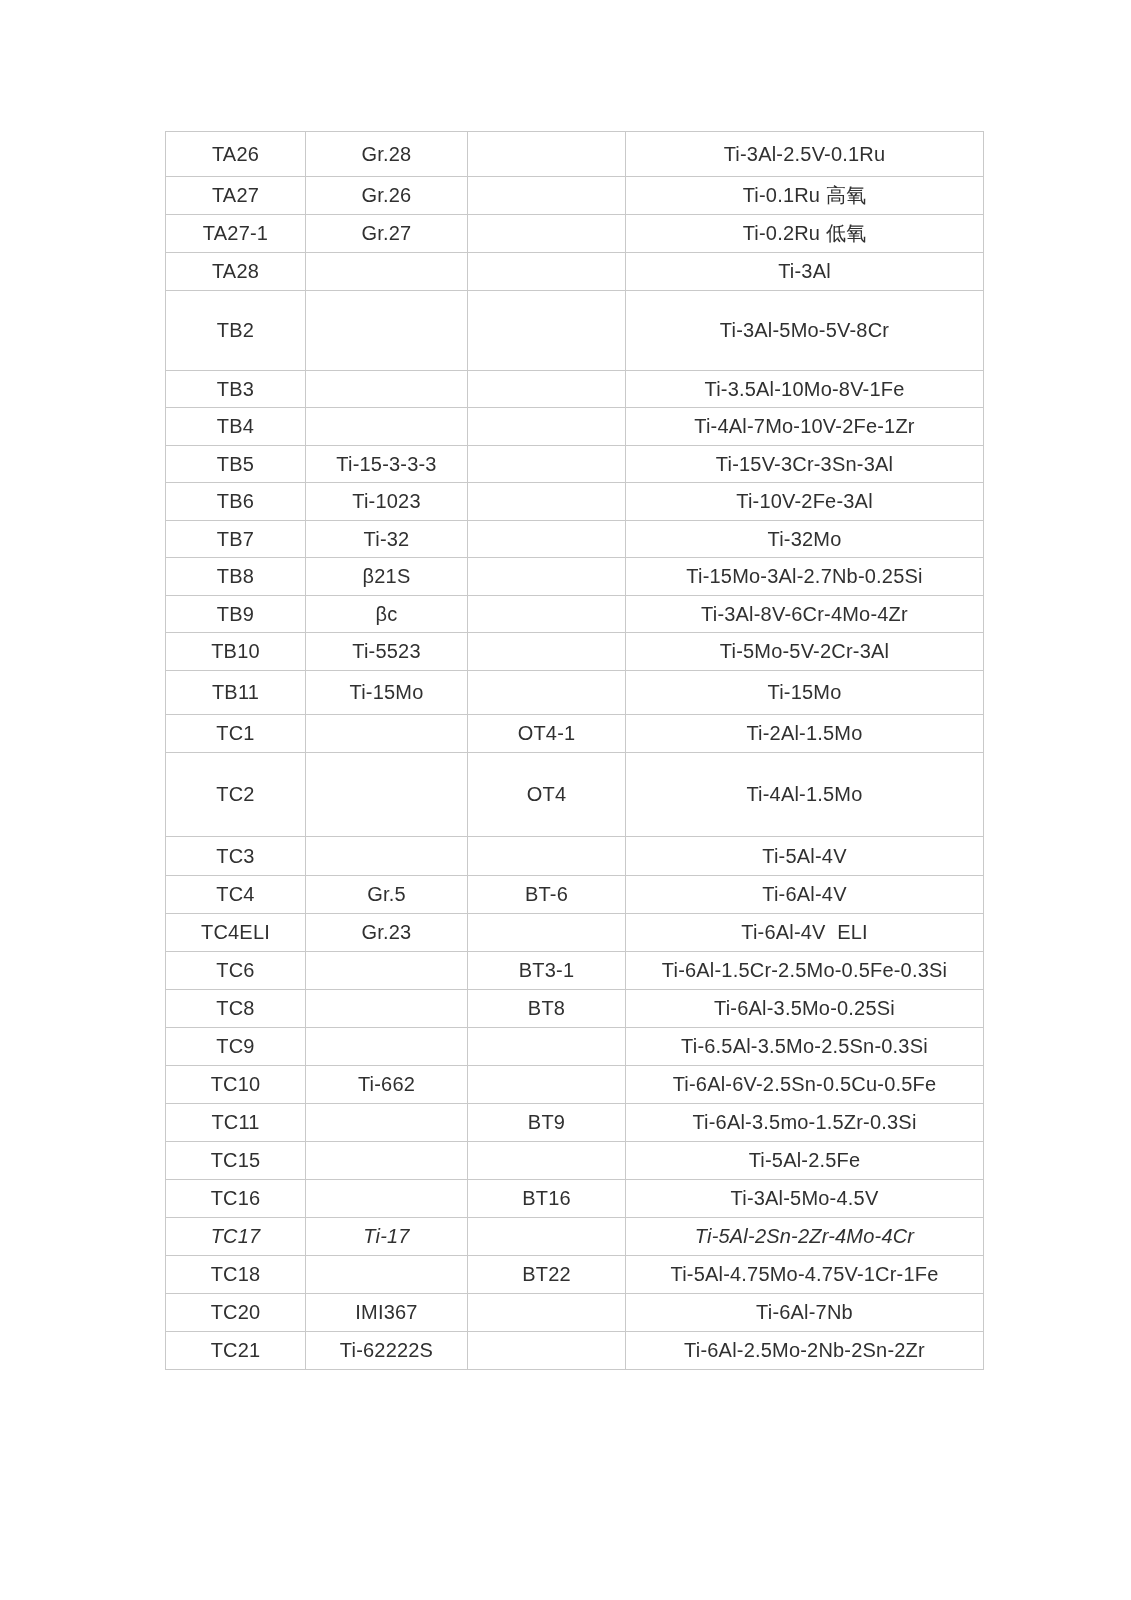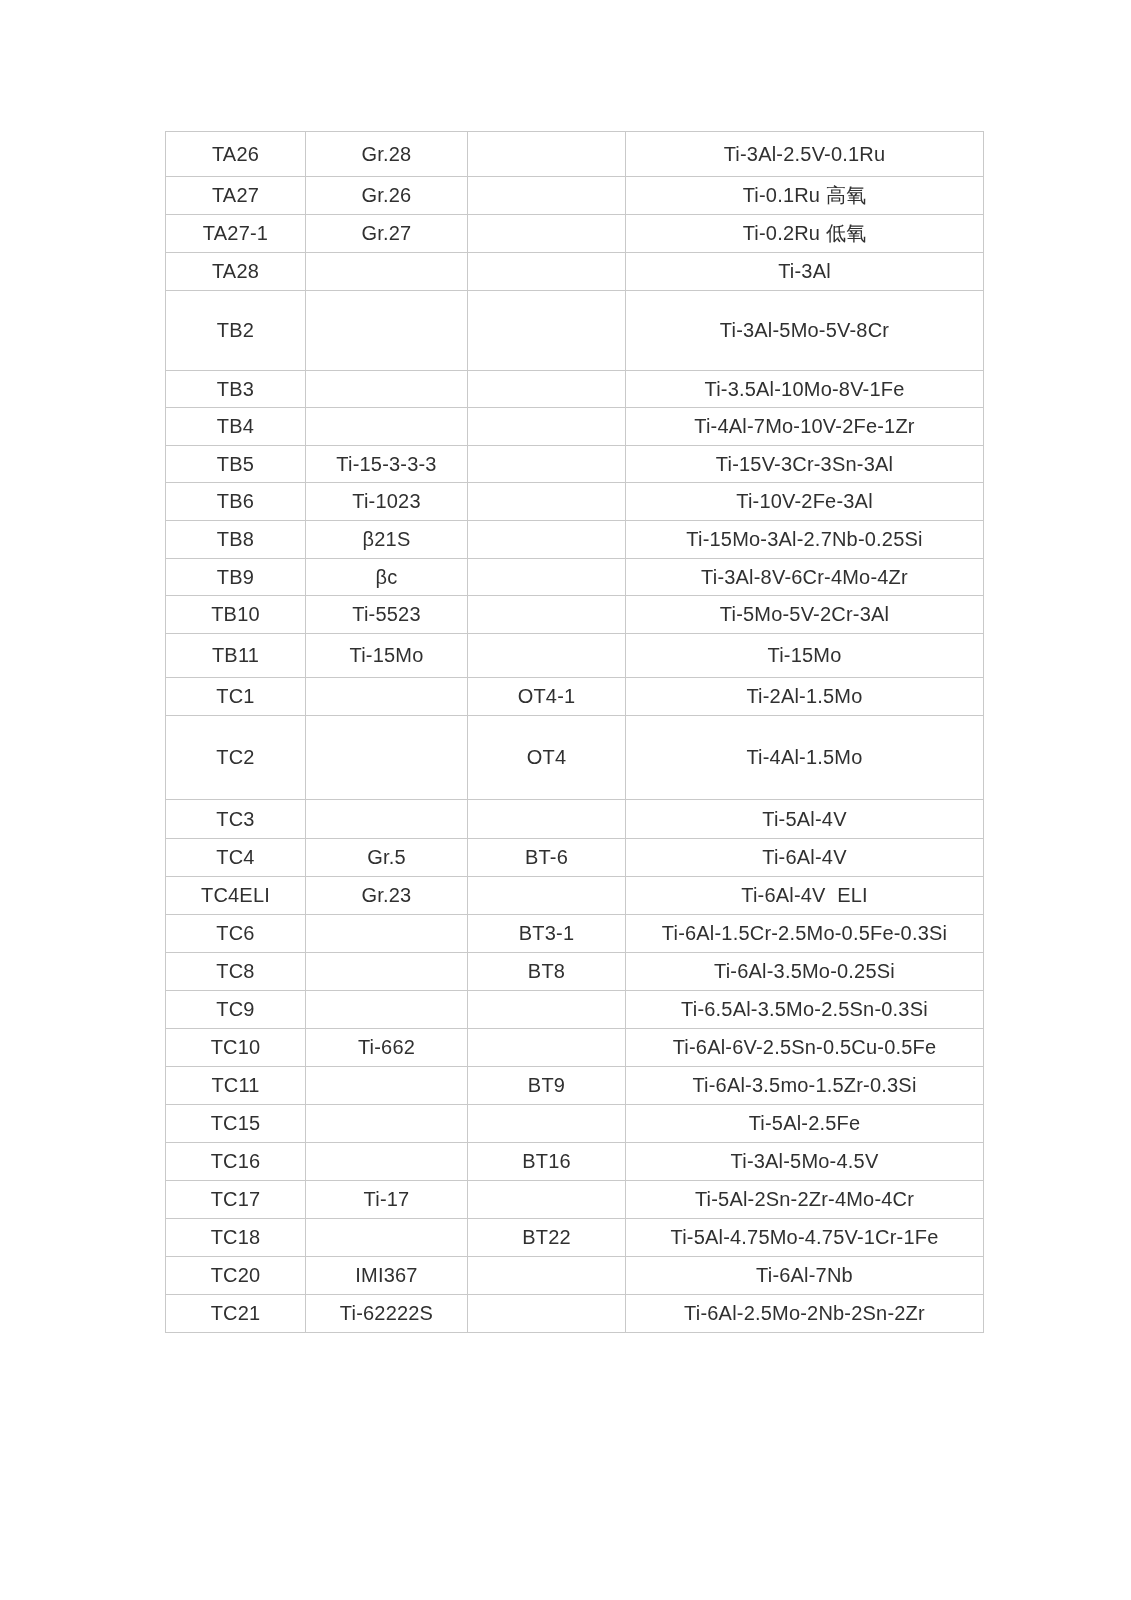--- a/index.html
+++ b/index.html
@@ -104,20 +104,26 @@
           <td>Ti-15-3-3-3</td>
           <td></td>
           <td>Ti-15V-3Cr-3Sn-3Al</td>
         </tr>
         <tr style="height: 38px; padding-left: 27px;">
           <td>TB6</td>
           <td>Ti-1023</td>
           <td></td>
           <td>Ti-10V-2Fe-3Al</td>
         </tr>
+        <tr style="height: 37px;">
+          <td>TB7</td>
+          <td>Ti-32</td>
+          <td></td>
+          <td>Ti-32Mo</td>
+        </tr>
         <tr style="height: 38px; margin-left: 32px;">
           <td>TB8</td>
           <td>β21S</td>
           <td></td>
           <td>Ti-15Mo-3Al-2.7Nb-0.25Si</td>
         </tr>
         <tr style="height: 37px;">
           <td>TB9</td>
           <td>βc</td>
           <td></td>
@@ -200,21 +206,21 @@
           <td></td>
           <td></td>
           <td>Ti-5Al-2.5Fe</td>
         </tr>
         <tr style="height: 38px;">
           <td>TC16</td>
           <td></td>
           <td>BT16</td>
           <td>Ti-3Al-5Mo-4.5V</td>
         </tr>
-        <tr style="height: 38px;">
+        <tr style="height: 38px; font-style: italic;">
           <td>TC17</td>
           <td>Ti-17</td>
           <td></td>
           <td>Ti-5Al-2Sn-2Zr-4Mo-4Cr</td>
         </tr>
         <tr style="height: 38px;">
           <td>TC18</td>
           <td></td>
           <td>BT22</td>
           <td>Ti-5Al-4.75Mo-4.75V-1Cr-1Fe</td>

